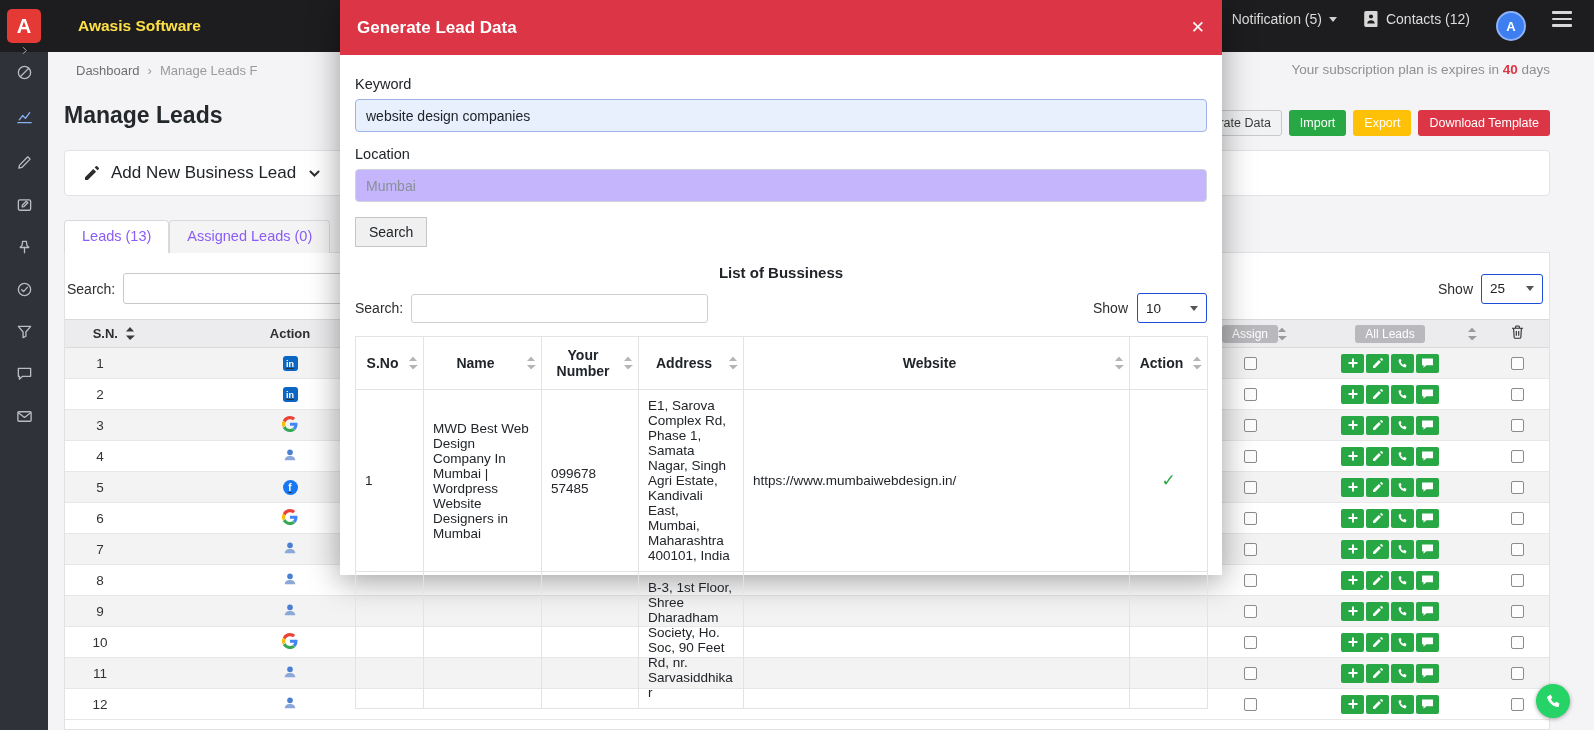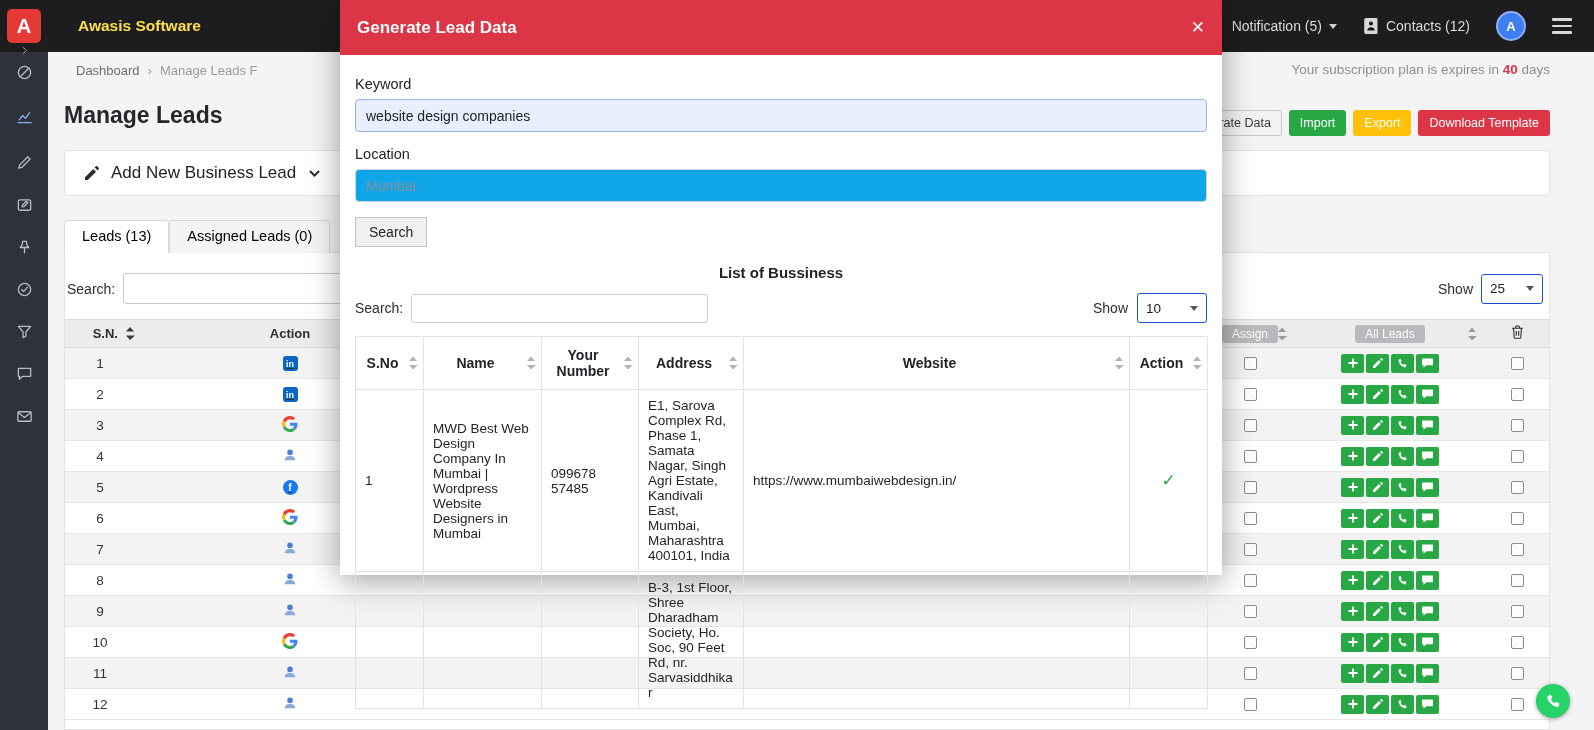--- a/index.html
+++ b/index.html
@@ -10,21 +10,21 @@
   
   .sidebar{position:absolute;left:0;top:0;width:48px;height:100%;background:#30323a;z-index:6;}
   .logo{width:48px;height:52px;background:#1d1d1f;display:flex;align-items:center;justify-content:center;}
   .logo-box{width:34px;height:34px;background:#e53935;border-radius:5px;color:#fff;font-weight:700;font-size:20px;display:flex;align-items:center;justify-content:center;cursor:pointer;}
   .side-icon{position:absolute;left:0;width:48px;height:24px;display:flex;align-items:center;justify-content:center;color:#b9bcc5;cursor:pointer;}
   .side-icon.analytics{color:#86b1f2;}
 
   
   .navbar{position:absolute;left:48px;right:0;top:0;height:52px;background:#1d1d1f;display:flex;align-items:center;padding:0 22px 0 30px;z-index:5;color:#dcdcdc;}
   .brand{font-size:15.5px;font-weight:700;color:#fde047;}
-  .nav-right{margin-left:auto;display:flex;align-items:center;gap:26px;font-size:14px;}
+  .nav-right{margin-left:auto;display:flex;align-items:flex-start;gap:26px;font-size:14px;}
   .nav-item{display:flex;align-items:center;gap:7px;cursor:pointer;white-space:nowrap;}
   .caret-down{width:0;height:0;border-left:4px solid transparent;border-right:4px solid transparent;border-top:5px solid #cfcfcf;}
   .avatar{width:30px;height:30px;border-radius:50%;background:#3d7ef0;border:2px solid #8fb1f7;color:#fff;font-size:13px;font-weight:700;display:flex;align-items:center;justify-content:center;cursor:pointer;}
   .hamburger{display:flex;flex-direction:column;gap:4px;cursor:pointer;}
   .hamburger span{display:block;width:20px;height:2.5px;background:#d8d8d8;border-radius:1px;}
 
   
   .breadcrumb{position:absolute;left:76px;top:63px;font-size:13px;color:#9a9a9a;display:flex;gap:8px;z-index:1;}
   .breadcrumb .bc-home{color:#6f6f6f;cursor:pointer;}
   .subscription{position:absolute;right:44px;top:62px;font-size:13.5px;color:#8f8f8f;z-index:1;}
@@ -33,21 +33,21 @@
   .toolbar{position:absolute;right:44px;top:110px;display:flex;gap:7px;z-index:1;}
   .btn{font-size:12.5px;padding:5px 10px;border-radius:3px;border:1px solid transparent;cursor:pointer;font-family:inherit;white-space:nowrap;}
   .btn-light{background:#f1f2f4;border-color:#c9c9c9;color:#3a3a3a;}
   .btn-success{background:#28a745;color:#fff;}
   .btn-warning{background:#ffc107;color:#fff;}
   .btn-danger{background:#dc3545;color:#fff;}
   .add-panel{position:absolute;left:64px;right:44px;top:150px;height:46px;background:#fff;border:1px solid #e2e2e2;border-radius:4px;display:flex;align-items:center;gap:12px;padding:0 20px;z-index:1;cursor:pointer;}
   .add-panel .ap-icon{color:#2d2d2d;display:flex;align-items:center;}
   .add-panel .label{font-size:17px;color:#212529;font-weight:500;}
   .tabs{position:absolute;left:64px;top:220px;display:flex;z-index:3;}
-  .tab{font-size:14.5px;color:#000000;padding:7px 17px;border:1px solid #d9d9d9;border-bottom:none;background:#f4f4f4;cursor:pointer;border-radius:4px 4px 0 0;height:33px;}
+  .tab{font-size:14.5px;color:#8b5cf6;padding:7px 17px;border:1px solid #d9d9d9;border-bottom:none;background:#f4f4f4;cursor:pointer;border-radius:4px 4px 0 0;height:33px;}
   .tab.active{background:#fff;}
   .card{position:absolute;left:64px;right:44px;top:252px;height:478px;background:#fff;border:1px solid #e2e2e2;z-index:2;}
   .card-tools{position:absolute;left:0;right:4px;top:20px;display:flex;align-items:center;padding:0 2px;}
   .search-label{font-size:14px;color:#2d2d2d;}
   .search-input{width:500px;height:31px;border:1px solid #c9c9c9;border-radius:3px;margin-left:8px;padding:0 8px;font-size:13.5px;font-family:inherit;}
   .show-group{margin-left:auto;display:flex;align-items:center;gap:8px;font-size:14px;color:#2d2d2d;}
   .selectbox{width:62px;height:30px;border:1px solid #1d4ed8;border-radius:3px;background:#fff;display:flex;align-items:center;justify-content:space-between;padding:0 8px;font-size:13.5px;cursor:pointer;color:#222;}
   .sel-caret{width:0;height:0;border-left:4px solid transparent;border-right:4px solid transparent;border-top:5px solid #555;}
 
   
@@ -68,21 +68,21 @@
   .li-badge{display:inline-flex;width:15px;height:15px;background:#0a66c2;color:#fff;font-size:9px;font-weight:700;border-radius:3px;align-items:center;justify-content:center;}
   .fb-badge{display:inline-flex;width:15px;height:15px;background:#1877f2;color:#fff;font-size:10px;font-weight:700;border-radius:50%;align-items:center;justify-content:center;}
 
   
   .modal{position:absolute;left:340px;top:0;width:882px;height:575px;background:#fff;z-index:10;box-shadow:0 6px 30px rgba(0,0,0,.38);}
   .modal-header{height:55px;background:#dc3545;display:flex;align-items:center;padding:0 17px;}
   .modal-title{color:#fff;font-size:17px;font-weight:700;}
   .modal-close{margin-left:auto;color:#fff;font-size:17px;font-weight:700;cursor:pointer;opacity:.95;}
   .modal-body{padding:13px 15px 0 15px;}
   .field-label{font-size:14.5px;color:#212529;font-weight:500;margin:8px 0 7px;}
-  .input{display:block;width:100%;height:33px;border:1px solid #ced4da;border-radius:4px;padding:0 10px;font-size:14px;color:#212529;font-family:inherit;background:#0ea5e9;}
+  .input{display:block;width:100%;height:33px;border:1px solid #ced4da;border-radius:4px;padding:0 10px;font-size:14px;color:#212529;font-family:inherit;background:#c4b5fd;}
   .input.autofill{background:#e8f0fe;border-color:#9db3ec;}
   .input::placeholder{color:#8a9099;}
   .btn-search{margin-top:15px;background:#f0f0f0;border:1px solid #c6c6c6;border-radius:0;padding:6px 13px;font-size:14px;color:#212529;cursor:pointer;font-family:inherit;}
   .list-title{text-align:center;font-size:15px;font-weight:700;color:#212529;margin:17px 0 12px;}
   .dt-tools{display:flex;align-items:center;font-size:14px;color:#2d2d2d;}
   .dt-tools input{width:297px;height:29px;border:1px solid #cfcfcf;border-radius:3px;margin-left:8px;padding:0 8px;font-family:inherit;font-size:13.5px;}
   .dt-show{margin-left:auto;display:flex;align-items:center;gap:9px;}
   .dt-show .selectbox{width:70px;}
   .dt-table{width:100%;border-collapse:collapse;margin-top:13px;table-layout:fixed;}
   .dt-table th,.dt-table td{border:1px solid #e3e3e3;}

